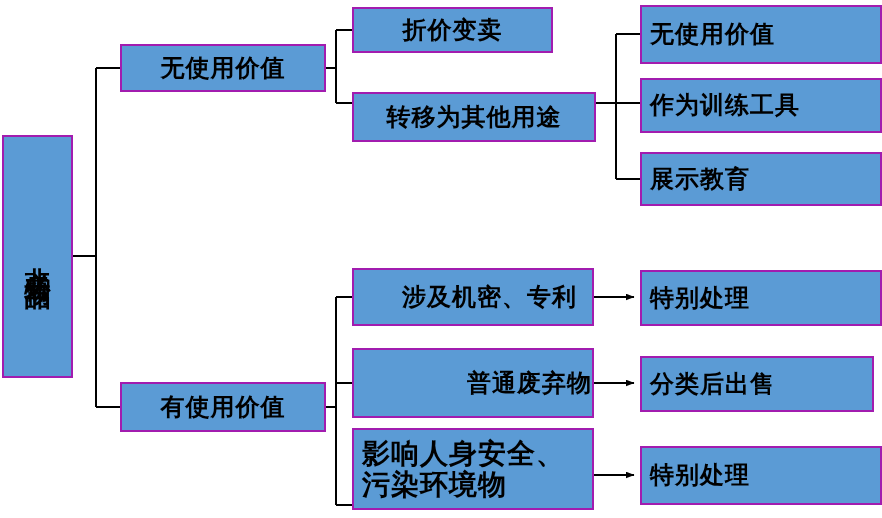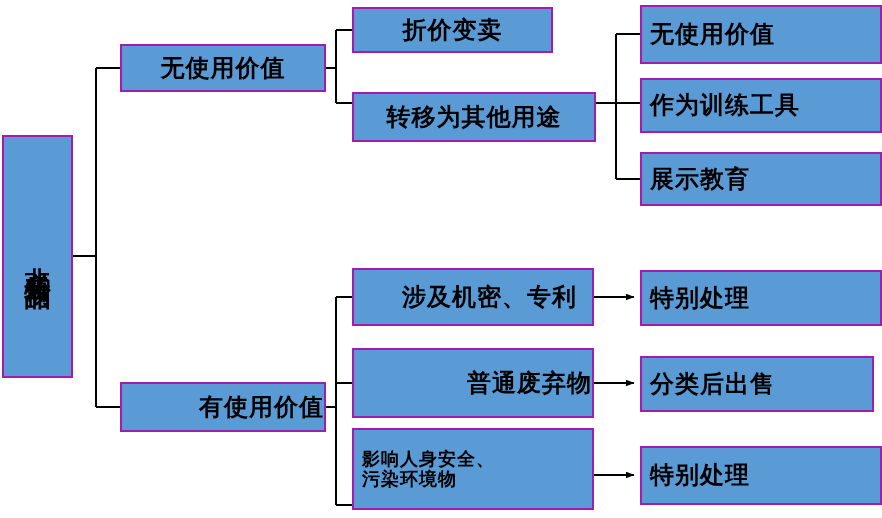--- a/index.html
+++ b/index.html
@@ -100,41 +100,41 @@
   </svg>
 
   <div class="node center" id="node-root" style="left:2px; top:135px; width:71px; height:243px; font-size:26px;">
     <span class="txt">非必需物品</span>
   </div>
 
   <div class="node center" style="left:120px; top:44px; width:206px; height:48px; font-size:24px;">
     <span class="txt">无使用价值</span>
   </div>
 
-  <div class="node center" style="left:120px; top:382px; width:206px; height:50px; font-size:24px;justify-content:flex-end;">
+  <div class="node center" style="left:120px; top:382px; width:206px; height:50px; font-size:24px;">
     <span class="txt">有使用价值</span>
   </div>
 
   <div class="node center" style="left:352px; top:7px; width:201px; height:46px; font-size:24px;">
     <span class="txt">折价变卖</span>
   </div>
 
   <div class="node center" style="left:352px; top:78px; width:244px; height:50px; font-size:24px;margin-top:14px;">
     <span class="txt">转移为其他用途</span>
   </div>
 
   <div class="node left" style="left:352px; top:268px; width:242px; height:58px; font-size:24px;padding-left:48px;">
     <span class="txt">涉及机密、专利</span>
   </div>
 
   <div class="node left" style="left:352px; top:348px; width:242px; height:70px; font-size:24px;justify-content:flex-end;">
     <span class="txt">普通废弃物</span>
   </div>
 
-  <div class="node left" style="left:352px; top:428px; width:242px; height:82px; font-size:18px;">
+  <div class="node left" style="left:352px; top:428px; width:242px; height:82px; font-size:28px;">
     <span class="txt">影响人身安全、
 污染环境物</span>
   </div>
 
   <div class="node left" style="left:640px; top:5px; width:242px; height:59px; font-size:24px;">
     <span class="txt">无使用价值</span>
   </div>
 
   <div class="node left" style="left:640px; top:78px; width:242px; height:55px; font-size:24px;">
     <span class="txt">作为训练工具</span>

